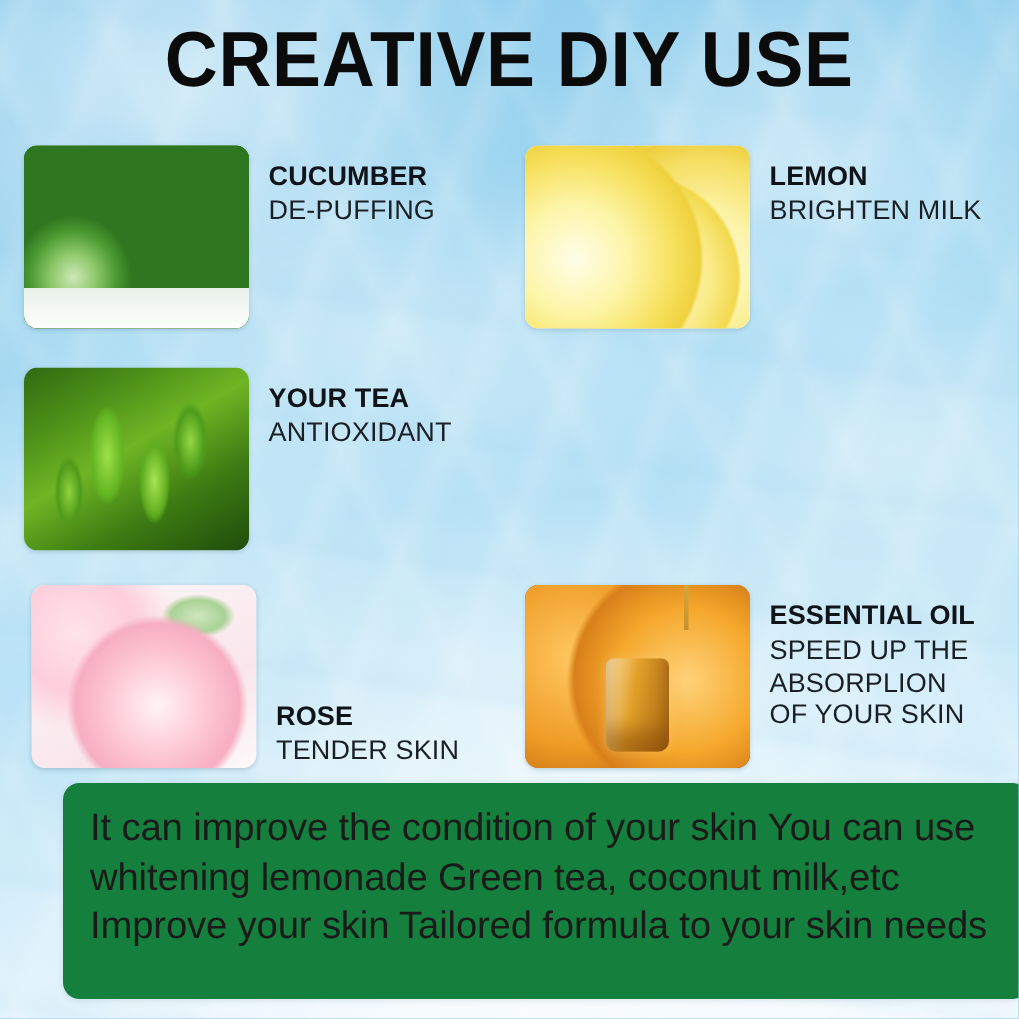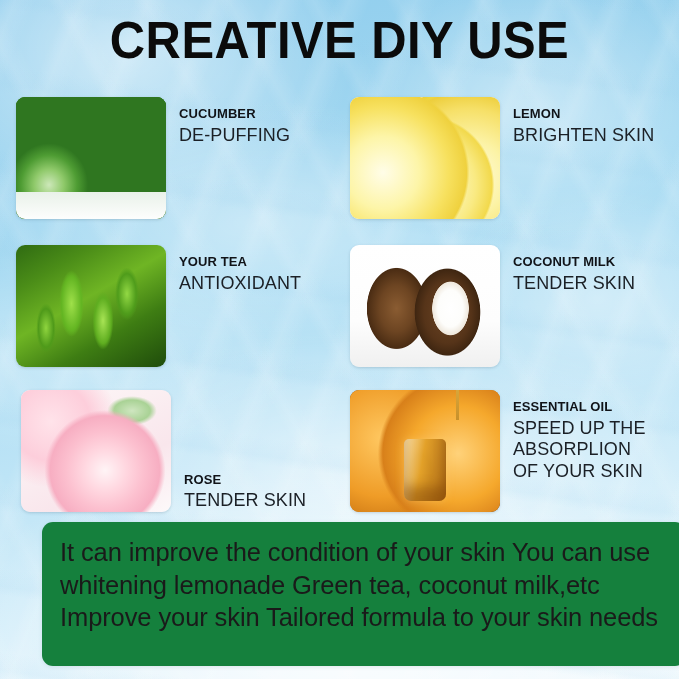--- a/index.html
+++ b/index.html
@@ -66,21 +66,21 @@
     border-radius:9px;
     overflow:hidden;
     flex:0 0 auto;
     box-shadow:0 1px 3px rgba(60,90,110,.22);
     position:relative;
   }
   .thumb .ph { position:absolute; inset:0; }
   .txt { padding-left:13px; padding-top:10px; }
   .nm {
     font-weight:bold;
-    font-size:13px;
+    font-size:18px;
     color:#101318;
     line-height:1.12;
     letter-spacing:.1px;
   }
   .ds {
     font-size:18px;
     color:#1b2026;
     line-height:1.2;
     margin-top:3px;
     letter-spacing:.1px;
@@ -184,43 +184,34 @@
       <div class="ds">DE-PUFFING</div>
     </div>
   </div>
 
   <div class="card" style="left:350px; top:97px;  width:358px;">
     <div class="thumb">
         <div class="ph lem"></div>
       </div>
     <div class="txt">
       <div class="nm">LEMON</div>
-      <div class="ds">BRIGHTEN SKIN</div>
+      <div class="ds">BRIGHTEN MILK</div>
     </div>
   </div>
 
   <div class="card" style="left:16px;  top:245px; width:330px;">
     <div class="thumb">
         <div class="ph tea"></div>
       </div>
     <div class="txt">
       <div class="nm">YOUR TEA</div>
       <div class="ds">ANTIOXIDANT</div>
     </div>
   </div>
 
-  <div class="card" style="left:350px; top:245px; width:329px;">
-    <div class="thumb">
-        <div class="ph coco"></div>
-      </div>
-    <div class="txt" style="max-width:150px;">
-      <div class="nm">COCONUT MILK</div>
-      <div class="ds">TENDER SKIN</div>
-    </div>
-  </div>
 
   <div class="card" style="left:21px;  top:390px; width:330px;align-items:flex-end;">
     <div class="thumb">
         <div class="ph rose"></div>
       </div>
     <div class="txt">
       <div class="nm">ROSE</div>
       <div class="ds">TENDER SKIN</div>
     </div>
   </div>

